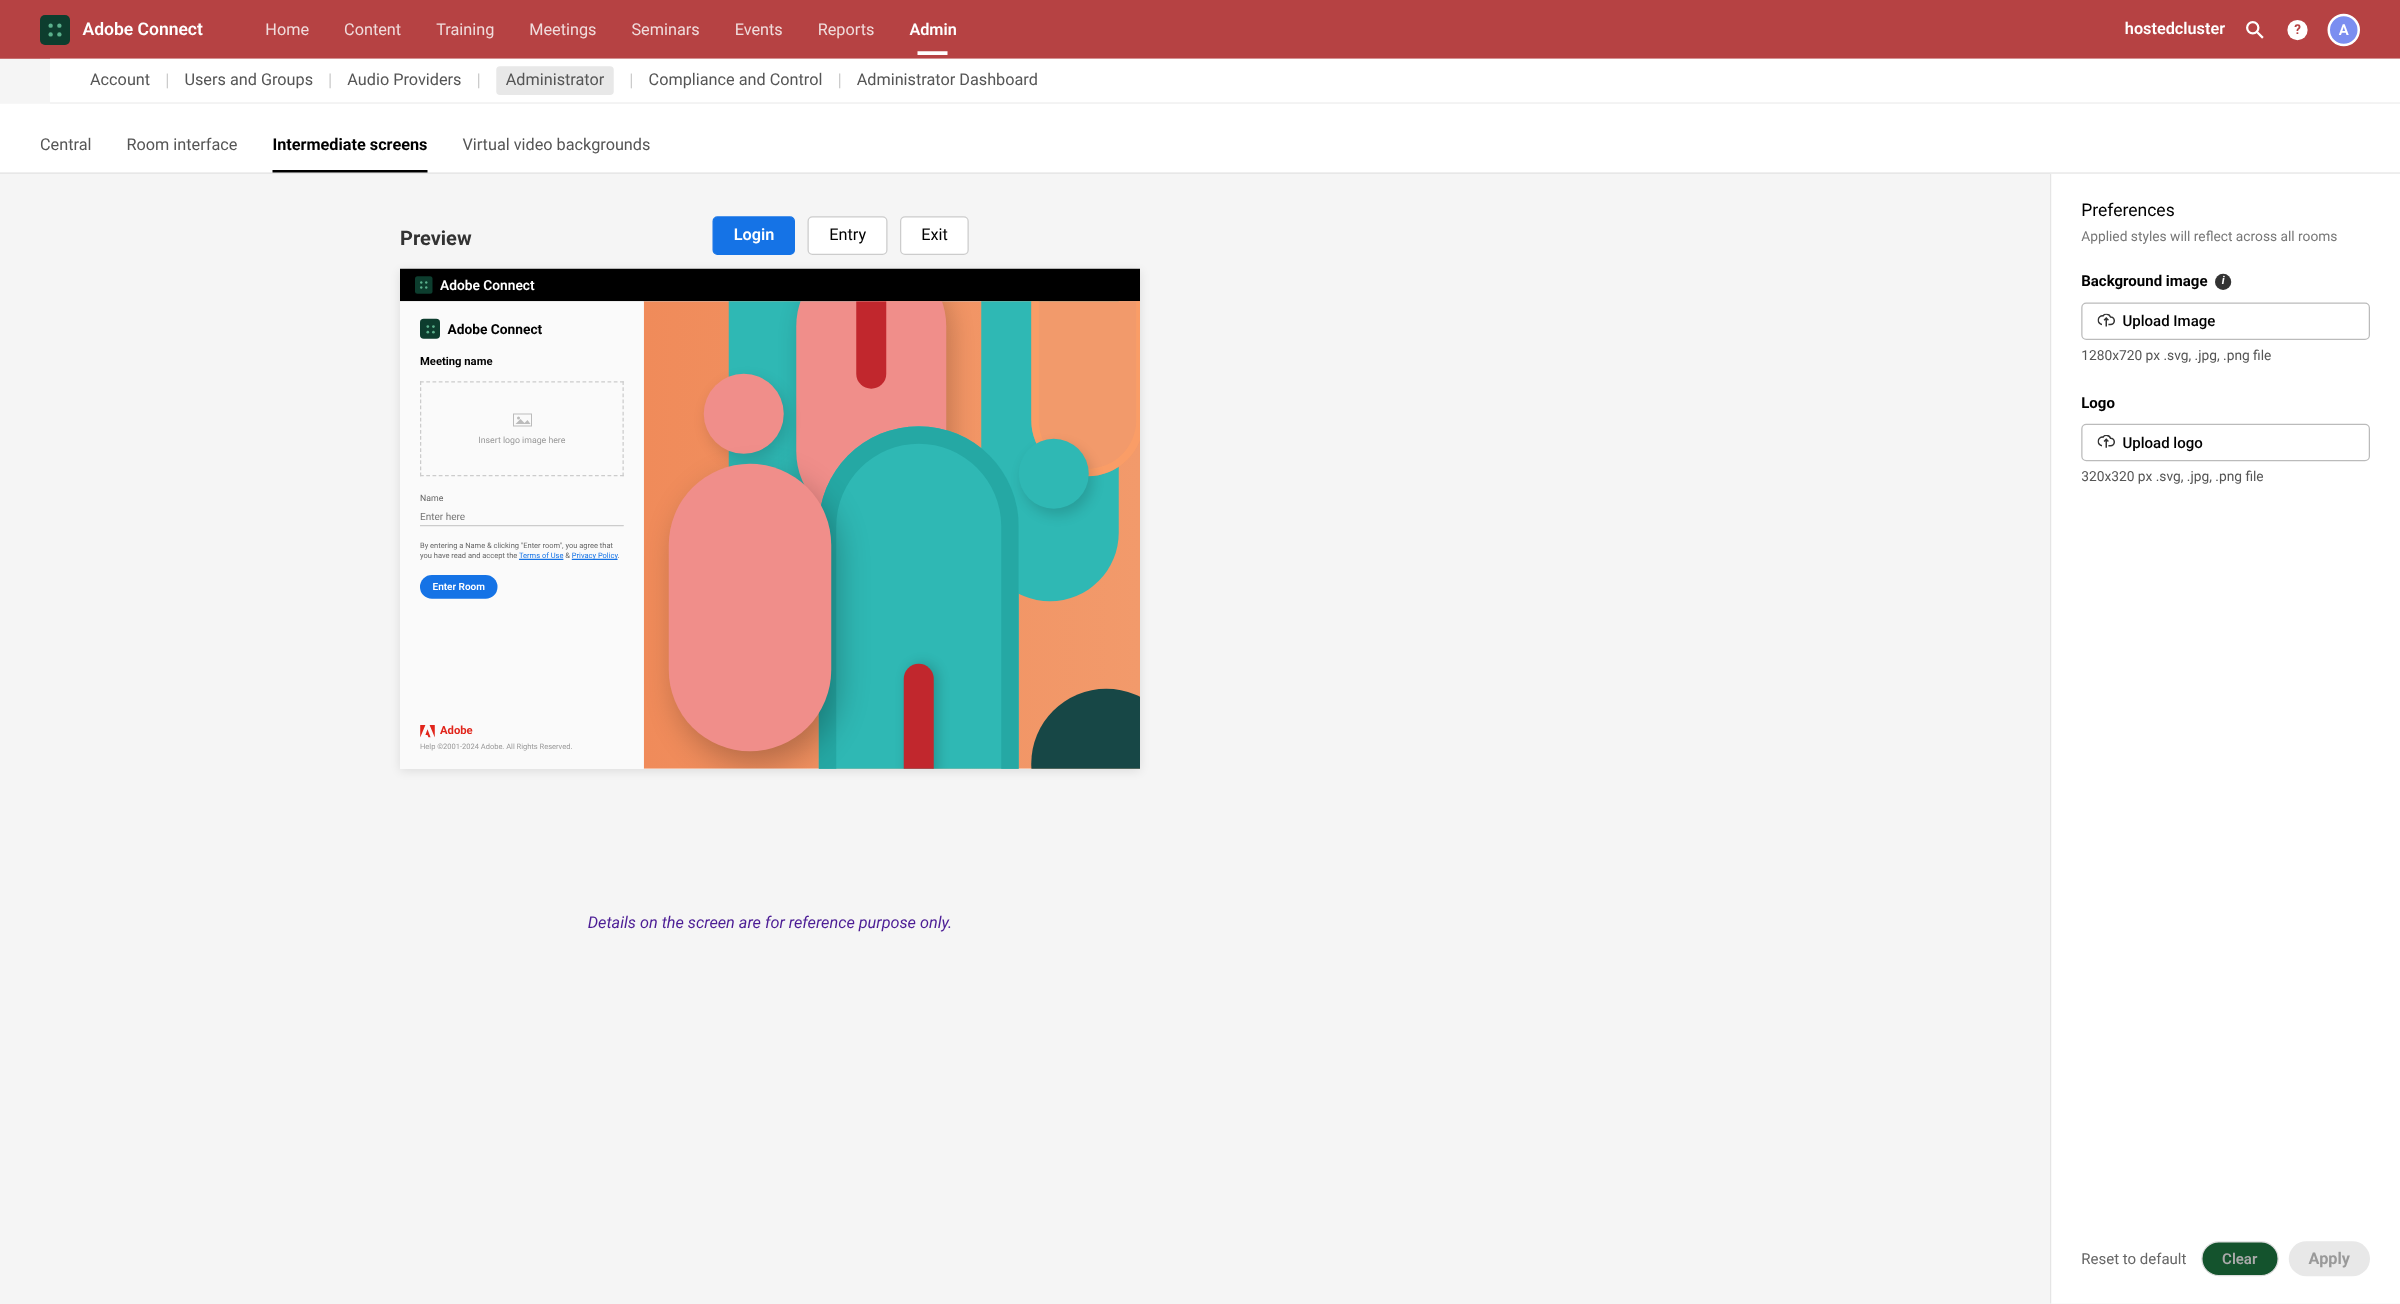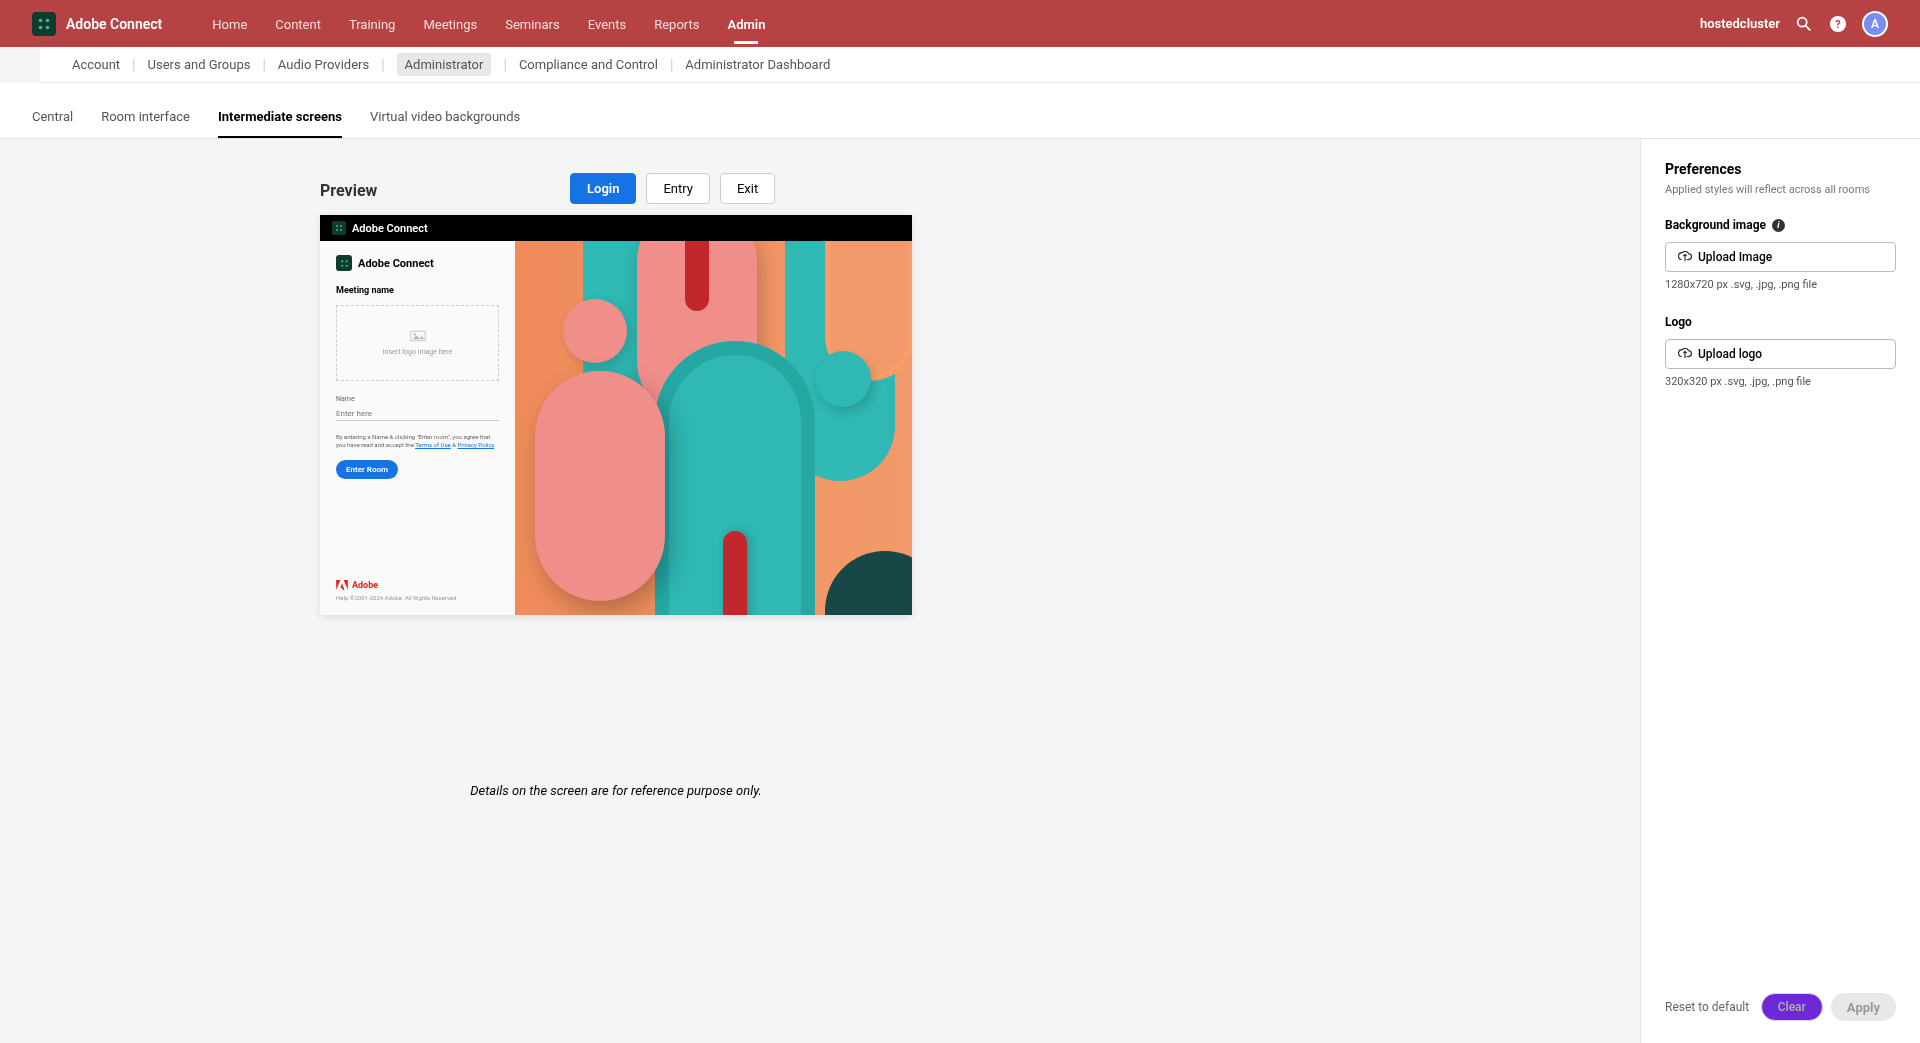--- a/index.html
+++ b/index.html
@@ -54,34 +54,34 @@
 .pl-legal { font-size: 6px; color: #666; line-height: 1.4; margin-bottom: 10px; }
 .pl-legal a { color: #1573e6; text-decoration: underline; }
 .pl-enter { background: #1573e6; color: #fff; font-size: 8px; padding: 5px 10px; border-radius: 10px; border: none; align-self: flex-start; font-weight: 600; }
 .pl-spacer { flex: 1; }
 .pl-adobe { display: flex; align-items: center; gap: 4px; margin-bottom: 4px; }
 .pl-adobe svg { width: 12px; height: 10px; }
 .pl-adobe span { font-size: 9px; color: #e1251b; font-weight: 700; }
 .pl-copyright { font-size: 6px; color: #999; }
 .preview-right { flex: 1; position: relative; overflow: hidden; }
 
-.caption { position: absolute; left: 320px; top: 644px; width: 592px; text-align: center; font-size: 13px; font-style: italic; color: #000000; }
+.caption { position: absolute; left: 320px; top: 592px; width: 592px; text-align: center; font-size: 13px; font-style: italic; color: #4c1d95; }
 
 .sidebar { width: 280px; background: #fff; border-left: 1px solid #e5e5e5; padding: 22px 24px; display: flex; flex-direction: column; }
-.sb-title { font-size: 14px; font-weight: 700; margin-bottom: 6px; }
+.sb-title { font-size: 14px; font-weight: 400; margin-bottom: 6px; }
 .sb-sub { font-size: 11px; color: #777; margin-bottom: 22px; }
 .sb-section { font-size: 12px; font-weight: 700; margin-bottom: 10px; display: flex; align-items: center; gap: 6px; }
 .info-icon { width: 13px; height: 13px; border-radius: 50%; background: #333; color: #fff; font-size: 9px; display: inline-flex; align-items: center; justify-content: center; font-weight: 700; font-style: italic;}
 .upload-btn { border: 1px solid #bbb; background: #fff; border-radius: 4px; padding: 7px 12px; font-size: 12px; font-weight: 500; display: inline-flex; align-items: center; gap: 6px; cursor: pointer; margin-bottom: 6px; }
 .upload-btn svg { width: 14px; height: 12px; }
 .sb-hint { font-size: 11px; color: #555; margin-bottom: 24px; }
 .sb-footer { margin-top: auto; display: flex; align-items: center; justify-content: space-between; padding-top: 16px;}
 .reset-link { font-size: 12px; color: #666; cursor: pointer; }
 .footer-btns { display: flex; gap: 8px; }
-.btn-clear { border: 1px solid #ddd; background: #6d28d9; color: #aaa; padding: 6px 16px; border-radius: 16px; font-size: 12px; font-weight: 600; }
+.btn-clear { border: 1px solid #ddd; background: #14532d; color: #aaa; padding: 6px 16px; border-radius: 16px; font-size: 12px; font-weight: 600; }
 .btn-apply { border: none; background: #e8e8e8; color: #999; padding: 6px 16px; border-radius: 16px; font-size: 13px; font-weight: 700; }
 
 
 .art { position: absolute; inset: 0; background: linear-gradient(90deg, #f08b5a 0%, #f29a6b 100%); }
 .shape { position: absolute; }
 .s-teal1 { width: 120px; height: 300px; background: #2fb8b4; top: -60px; left: 68px; border-radius: 0 0 60px 60px; }
 .s-pink1 { width: 120px; height: 220px; background: #f08e8a; top: -40px; left: 122px; border-radius: 60px; box-shadow: 4px 8px 20px rgba(0,0,0,0.2);}
 .s-red1 { width: 24px; height: 70px; background: #c1272d; top: 0; left: 170px; border-radius: 0 0 12px 12px; }
 .s-pinkcircle { width: 64px; height: 64px; background: #f08e8a; border-radius: 50%; top: 58px; left: 48px; box-shadow: 3px 5px 12px rgba(0,0,0,0.15);}
 .s-bigpink { width: 130px; height: 230px; background: #f08e8a; top: 130px; left: 20px; border-radius: 65px; box-shadow: 6px 10px 25px rgba(0,0,0,0.25);}

